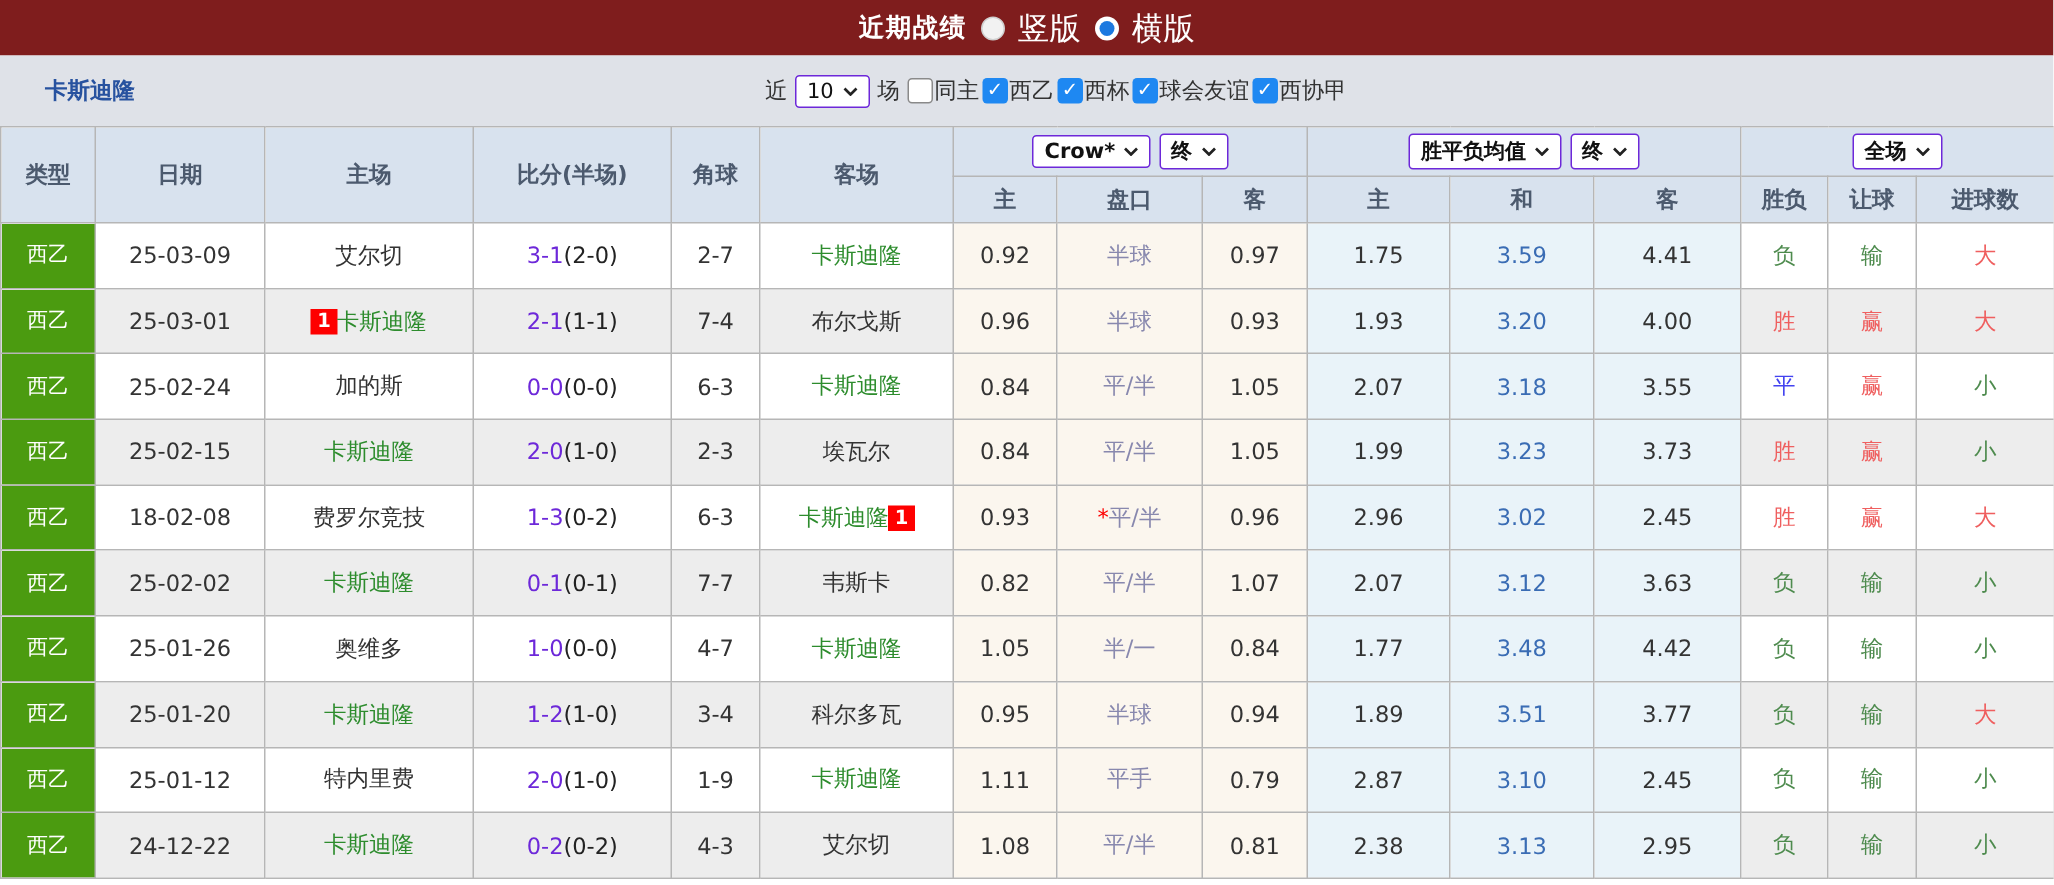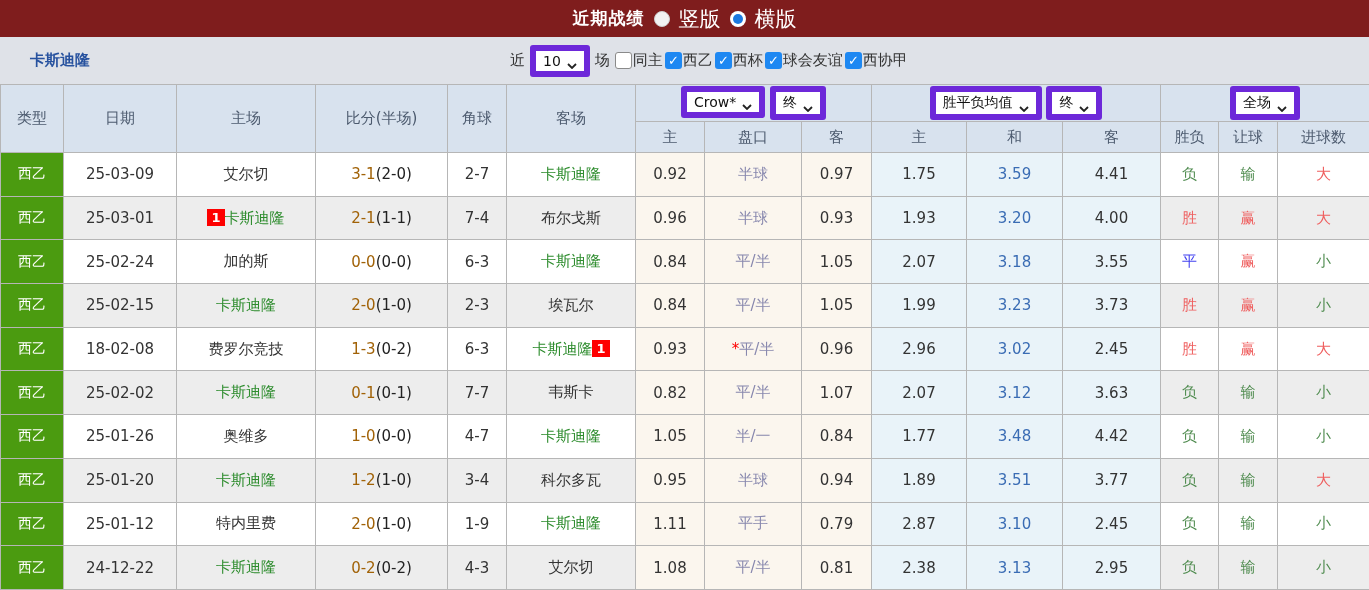--- a/index.html
+++ b/index.html
@@ -11,43 +11,43 @@
   .radio{width:16px;height:16px;border-radius:50%;display:inline-block;box-sizing:border-box;}
   .radio.plain{background:#f2f2f2;border:1px solid #cfcfcf;}
   .radio.sel{background:#fff;position:relative;}
   .radio.sel::after{content:"";position:absolute;left:3px;top:3px;width:10px;height:10px;border-radius:50%;background:#1c79e0;}
   .radio-label{color:#fff;font-size:21px;}
 
   
   .filterbar{height:47px;background:#dfe2e8;position:relative;display:flex;align-items:center;}
   .team-name{color:#27529f;font-weight:bold;font-size:15px;padding-left:30px;}
   .filters{position:absolute;left:510px;top:0;height:47px;display:flex;align-items:center;gap:5px;font-size:15px;color:#333;}
-  .selectbox{display:inline-flex;align-items:flex-end;gap:6px;background:#fff;border:6px solid #6d28d9;border-radius:3px;padding:2px 7px;font-size:14px;color:#111;cursor:default;}
+  .selectbox{display:inline-flex;align-items:center;gap:6px;background:#fff;border:1px solid #6d28d9;border-radius:3px;padding:2px 7px;font-size:14px;color:#111;cursor:default;}
   .selectbox .chev{width:10px;height:6px;display:inline-block;}
   .checkbox{width:17px;height:17px;border-radius:3px;display:inline-flex;align-items:center;justify-content:center;box-sizing:border-box;font-size:13px;}
   .checkbox.unchecked{background:#fff;border:1px solid #8a8a8a;}
   .checkbox.checked{background:#1e88f2;color:#fff;font-weight:bold;}
   .cb-item{display:inline-flex;align-items:center;gap:1px;}
   .cb-label{color:#333;}
 
   
   table.grid{border-collapse:collapse;table-layout:fixed;width:1369px;}
   table.grid th,table.grid td{border:1px solid #b6b6b6;text-align:center;vertical-align:middle;overflow:hidden;white-space:nowrap;}
-  thead th{background:#d8e2ee;color:#4c5a6e;font-weight:normal;font-size:15px;}
+  thead th{background:#d8e2ee;color:#4c5a6e;font-weight:bold;font-size:15px;}
   thead tr.selrow th{height:30px;}
   thead tr.labrow th{height:28px;}
   tbody td{height:40.7px;font-size:15px;color:#333;background:#fff;}
   tbody tr.even td{background:#ededed;}
   td.c-type{background:#4b9b10 !important;color:#fff;font-size:14px;}
   td.c-cream{background:#fbf6ee !important;margin-top:17px;}
   td.c-blue{background:#e9f3f9 !important;}
   .team-green{color:#2d8c2d;}
   .team-plain{color:#333;}
   .badge1{display:inline-block;background:#fe0000;color:#fff;font-weight:bold;font-size:13px;line-height:17px;padding:0 4px;vertical-align:1px;}
-  .score-ft{color:#a16207;margin-top:33px;}
+  .score-ft{color:#6d28d9;margin-top:33px;}
   .score-ht{color:#222;text-align:right;}
   .hcap{color:#8888ae;}
   .star{color:#fe0000;}
   .avg-draw{color:#3a6cb4;}
   .res-red{color:#ef5f5f;}
   .res-green{color:#4e8b4e;}
   .res-blue{color:#4343f0;}
 
   
   .footer{height:40px;display:flex;align-items:center;justify-content:center;font-size:16px;color:#222;gap:2px;}

